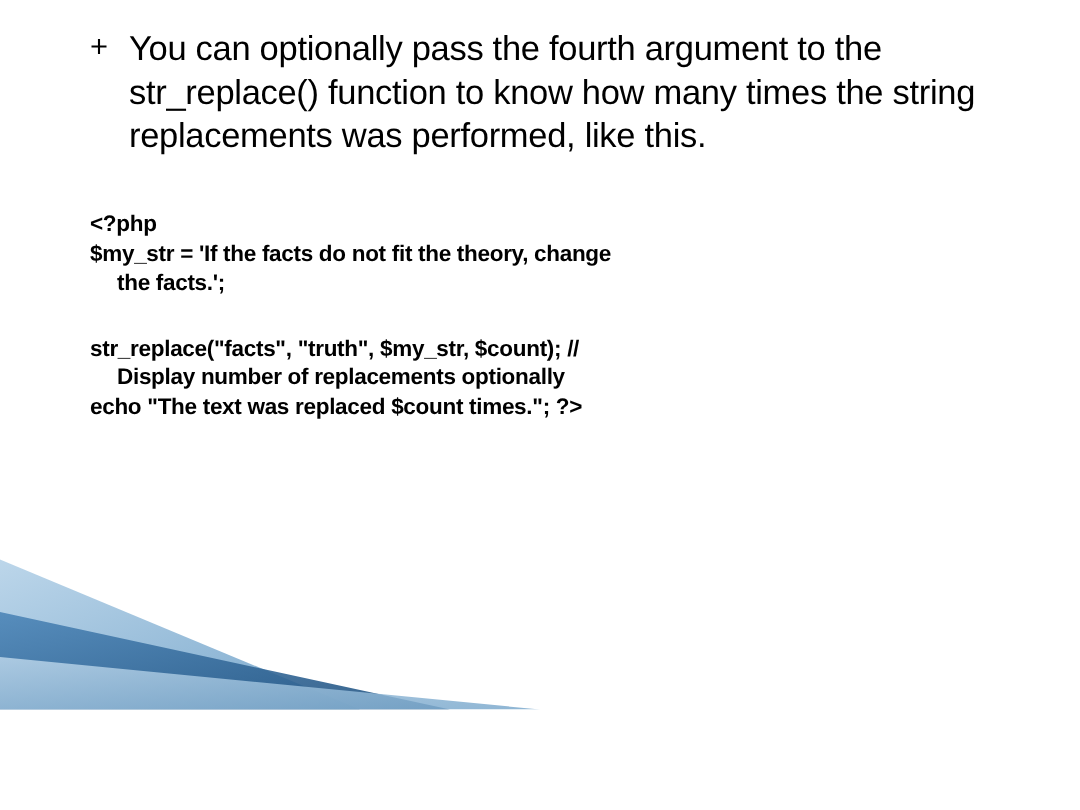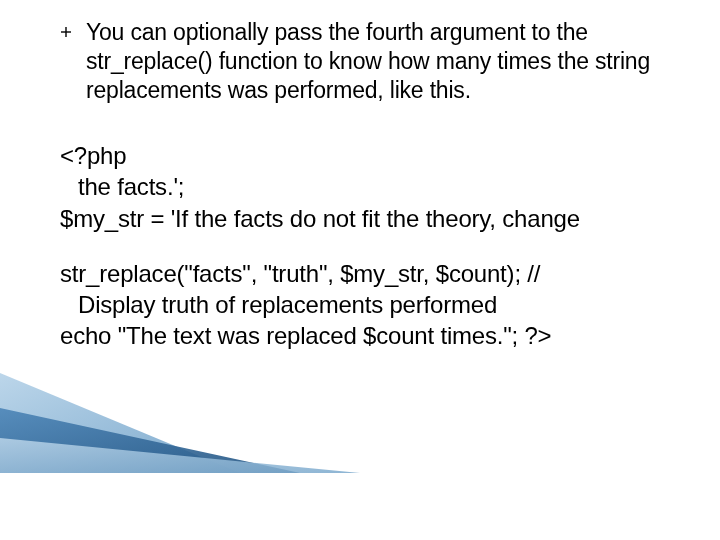--- a/index.html
+++ b/index.html
@@ -29,23 +29,24 @@
   .bullet-icon {
     flex: 0 0 auto;
     margin-top: 6px;
   }
   .bullet-text {
     font-size: 23px;
     line-height: 1.25;
     letter-spacing: -0.2px;
   }
   .code-block {
-    font-size: 24px;
+    font-size: 15px;
     line-height: 1.3;
     letter-spacing: -0.2px;
+    font-weight: bold;
   }
   .code-para {
     margin: 0 0 24px 0;
   }
   .code-para .line { display: block; }
   .indent { padding-left: 18px; display: block; }
   .wedge {
     position: absolute;
     left: 0;
     bottom: 0;
@@ -65,26 +66,26 @@
         <line x1="1" y1="6" x2="11" y2="6" stroke="#000" stroke-width="1.4"></line>
         <line x1="6" y1="1" x2="6" y2="11" stroke="#000" stroke-width="1.4"></line>
       </svg>
     </span>
     <div class="bullet-text">You can optionally pass the fourth argument to the str_replace() function to know how many times the string replacements was performed, like this.</div>
   </div>
 
   <div class="code-block">
     <p class="code-para">
       <span class="line">&lt;?php</span>
+      <span class="line">$my_str = 'If the facts do not fit the theory, change</span>
       <span class="line indent">the facts.';</span>
-      <span class="line">$my_str = 'If the facts do not fit the theory, change</span>
     </p>
     <p class="code-para">
       <span class="line">str_replace("facts", "truth", $my_str, $count); //</span>
-      <span class="line indent">Display truth of replacements performed</span>
+      <span class="line indent">Display number of replacements optionally</span>
       <span class="line"> echo "The text was replaced $count times."; ?&gt;</span>
     </p>
   </div>
 
   <svg class="wedge" viewBox="0 0 360 120" preserveAspectRatio="none">
     <defs>
       <linearGradient id="gLight" x1="0" y1="0" x2="1" y2="1">
         <stop offset="0" stop-color="#bcd6ea"></stop>
         <stop offset="1" stop-color="#7aa8cc"></stop>
       </linearGradient>

